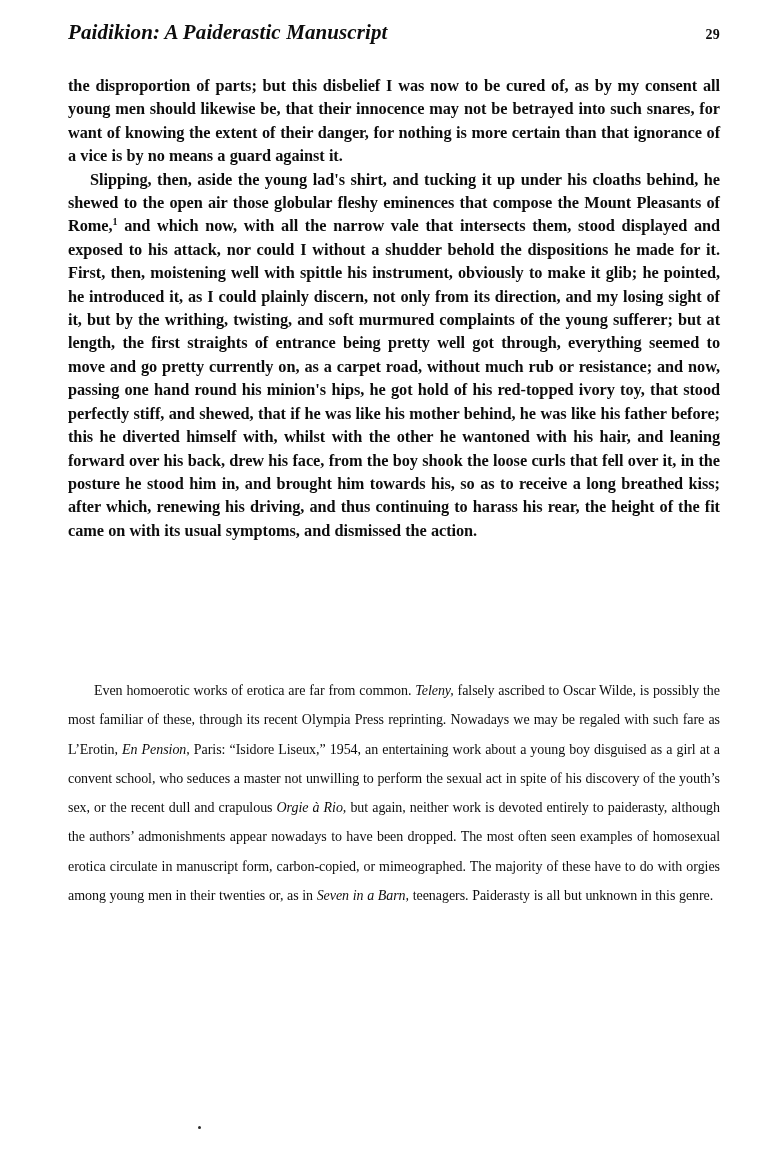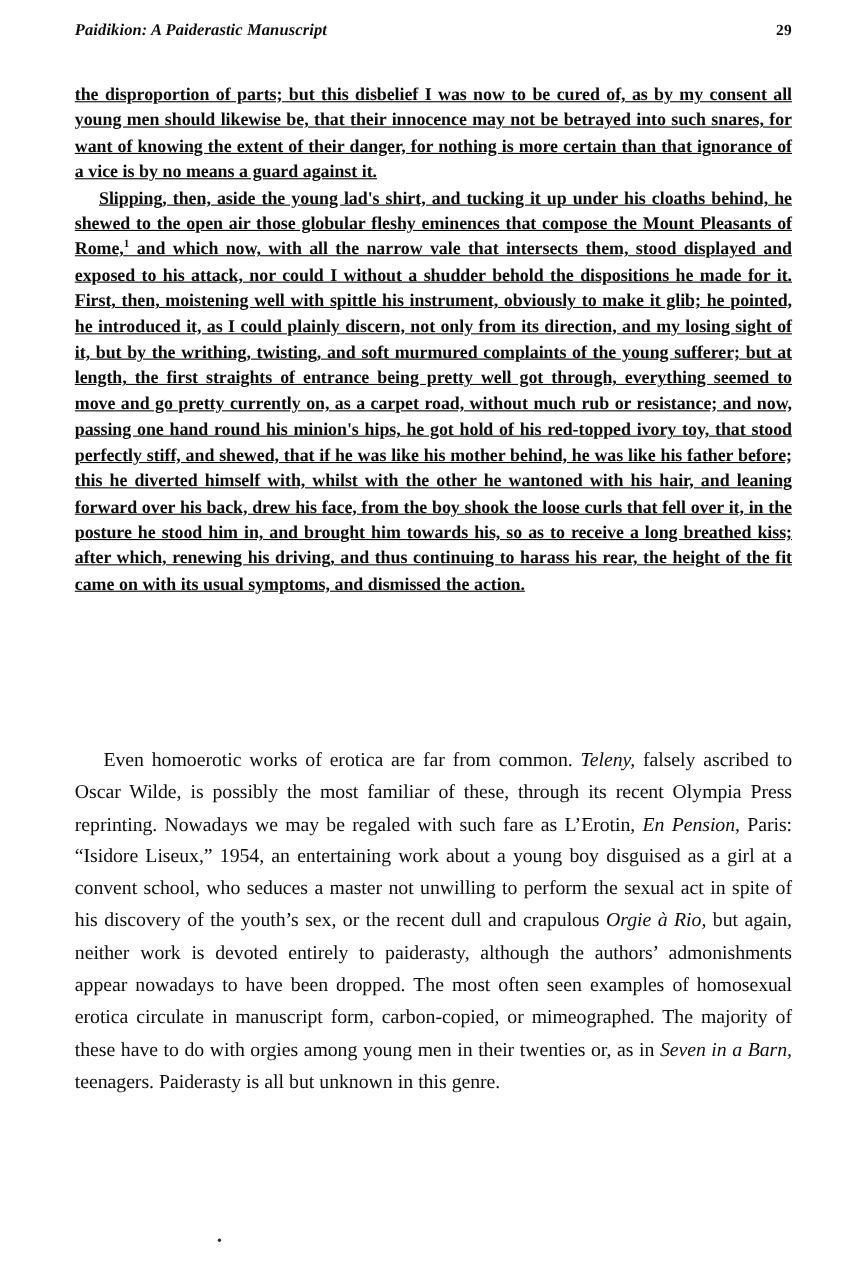--- a/index.html
+++ b/index.html
@@ -30,21 +30,21 @@
     left: 68px;
     width: 652px;
     height: 26px;
     display: flex;
     align-items: baseline;
     justify-content: space-between;
   }
   .running-title {
     font-style: italic;
     font-weight: bold;
-    font-size: 15px;
+    font-size: 21px;
     letter-spacing: 0.1px;
     white-space: nowrap;
   }
   .folio {
     font-weight: bold;
     font-size: 14px;
     letter-spacing: 0.3px;
   }
 
   
@@ -60,30 +60,29 @@
     font-size: 16.3px;
     line-height: 23.4px;
     text-align: justify;
     text-justify: inter-word;
     font-weight: 700;
     letter-spacing: -0.05px;
     word-spacing: 0.2px;
   }
   .extract p {
     margin: 0;
-    text-decoration: underline;
   }
   .extract p + p {
     text-indent: 22px;
   }
 
   
   .maintext {
     top: 676px;
-    font-size: 18px;
+    font-size: 14px;
     line-height: 29.3px;
     text-align: justify;
     text-justify: inter-word;
     letter-spacing: -0.05px;
     word-spacing: 0.2px;
   }
   .maintext p {
     margin: 0;
     text-indent: 26px;
   }

